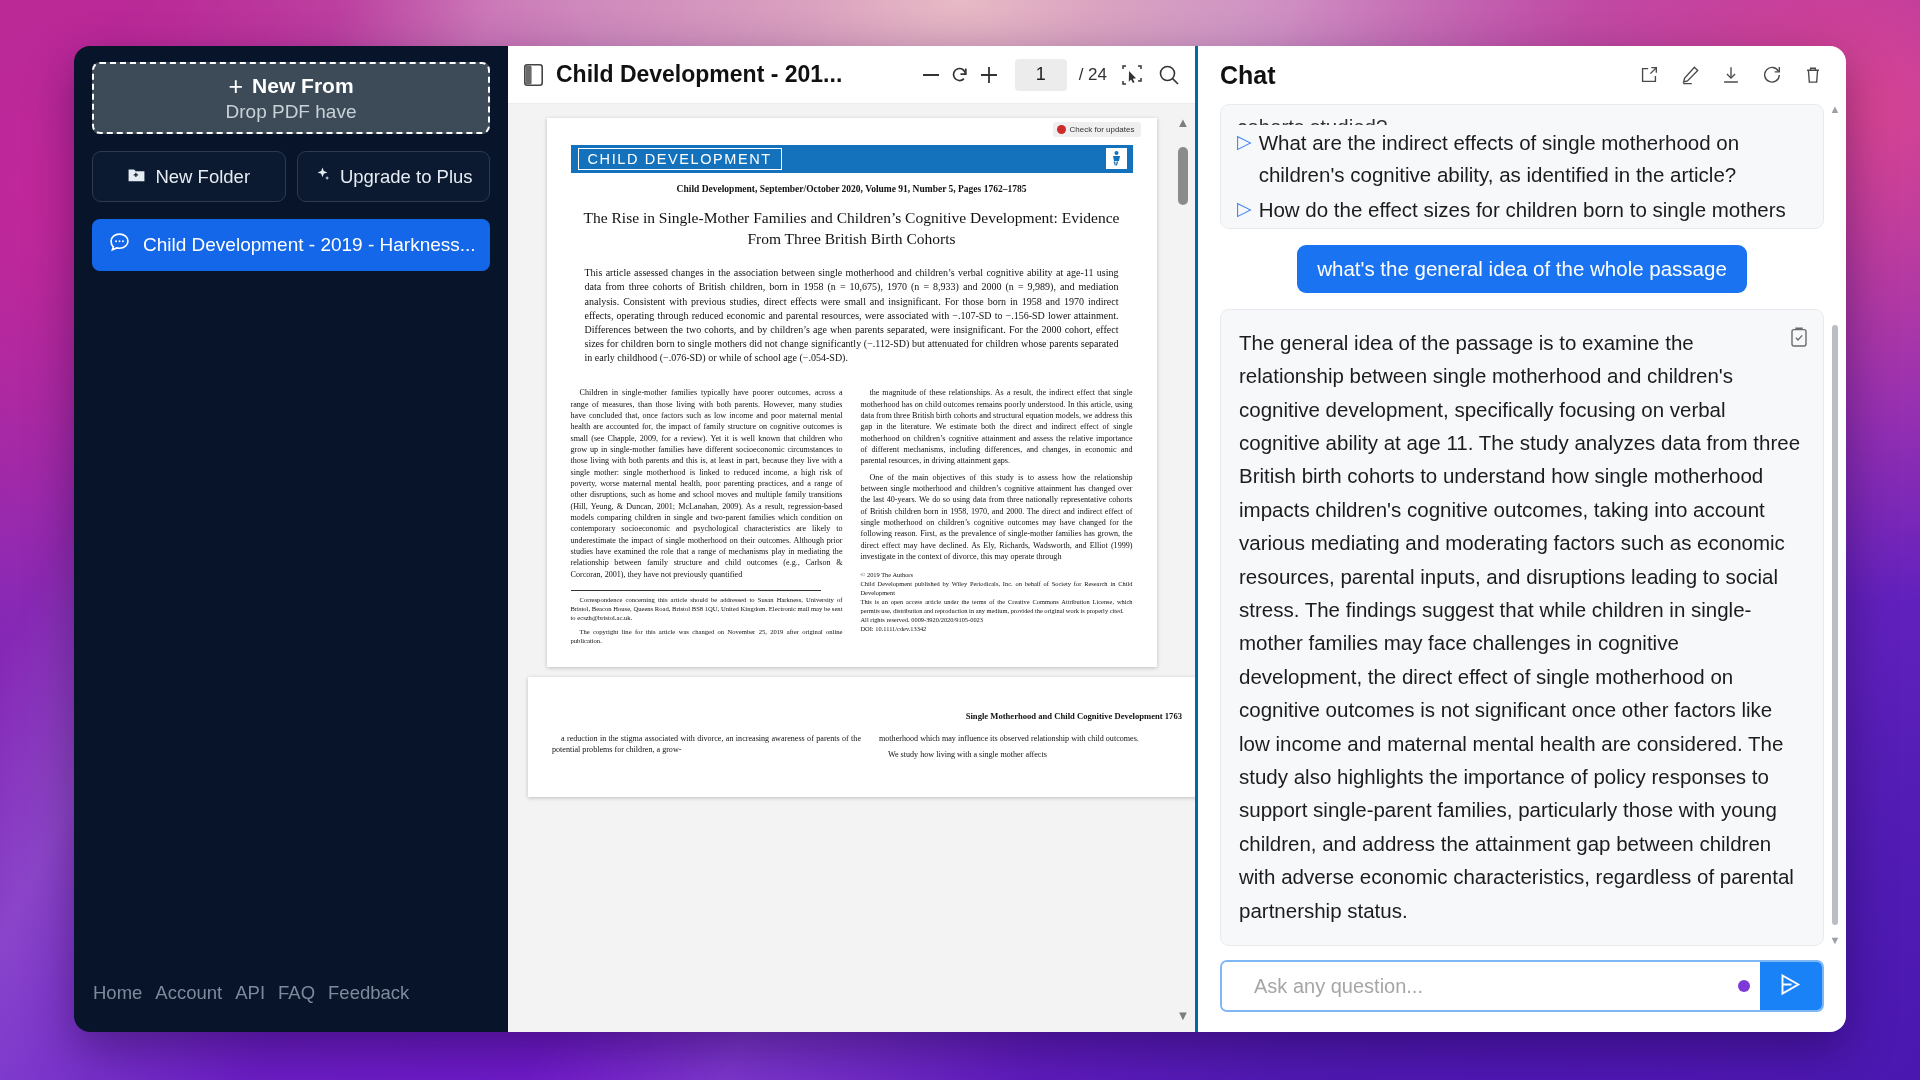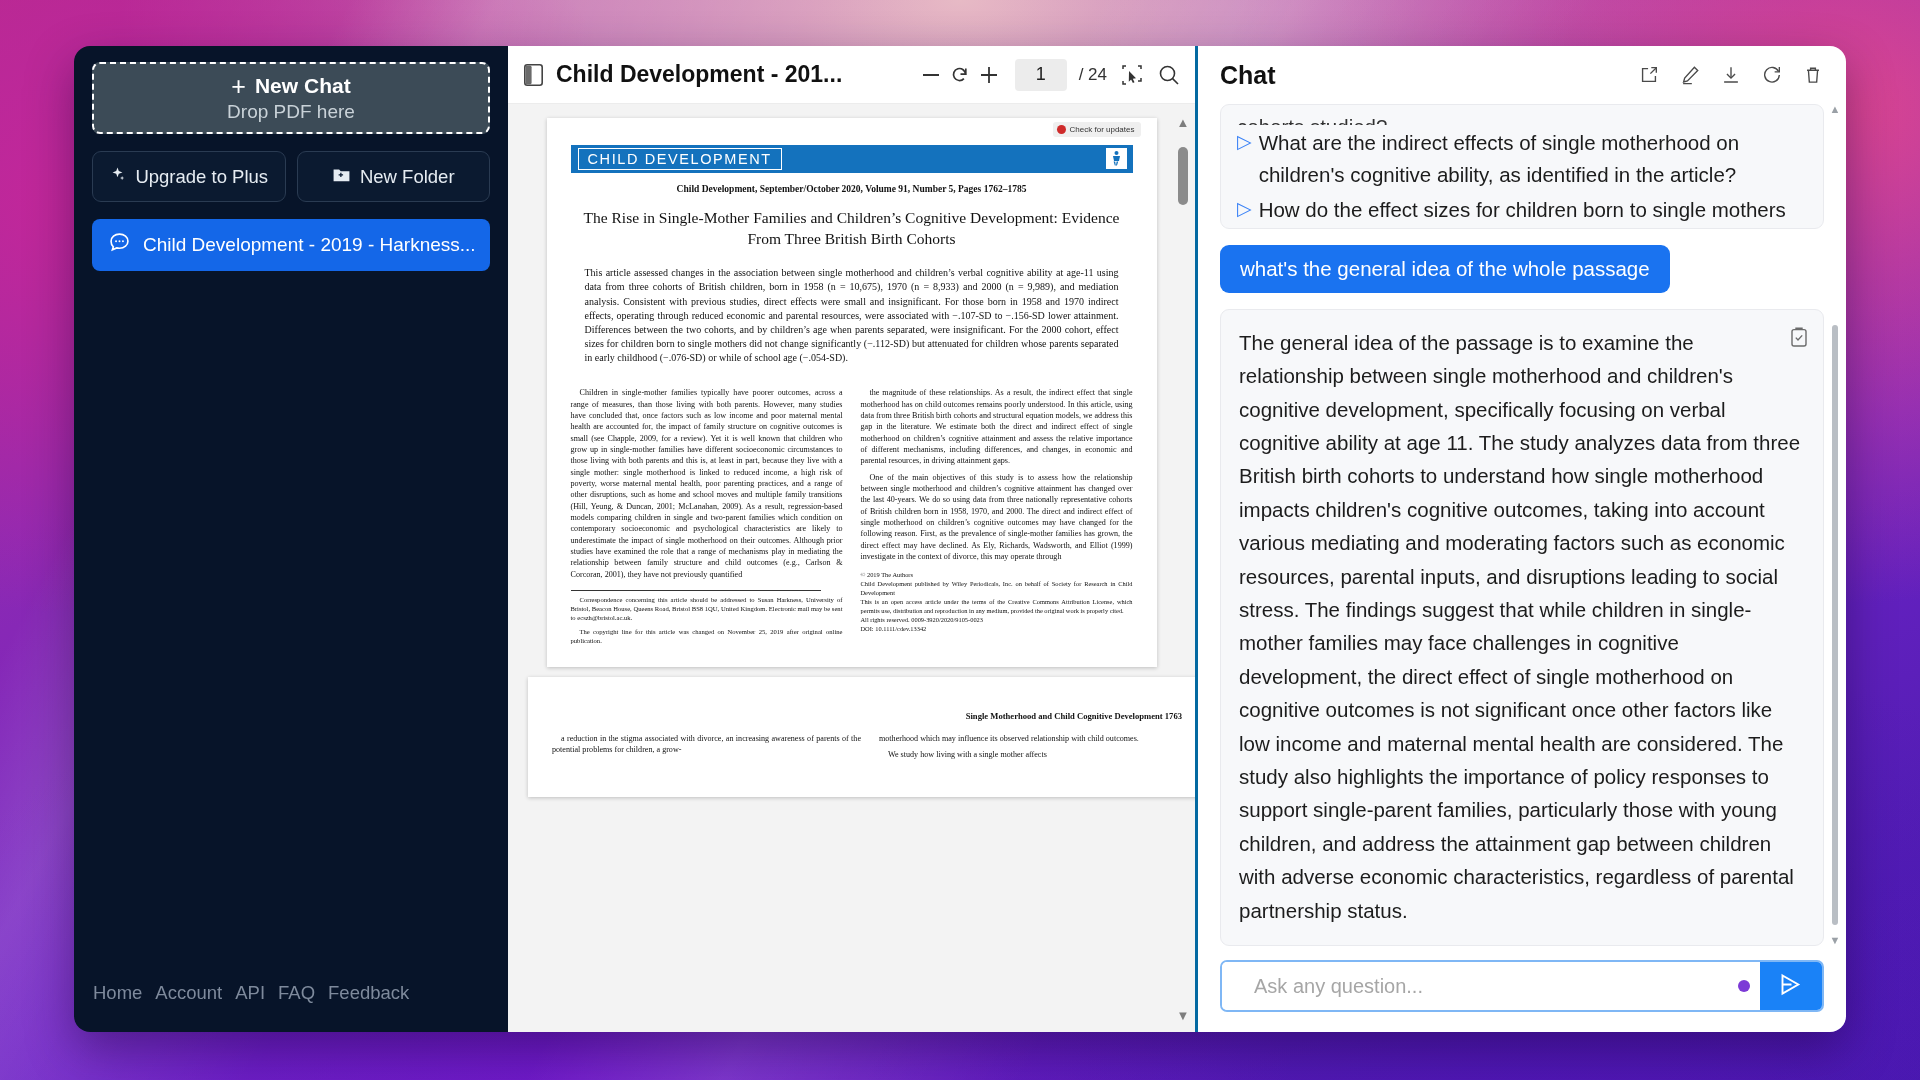--- a/index.html
+++ b/index.html
@@ -215,21 +215,21 @@
     background: #f7f8fa; border: 1px solid #e9eaee; border-radius: 9px;
     padding: 6px 18px 16px 16px; margin-top: 0;
     color: #1c1c1c; font-size: 20.5px; line-height: 1.58;
     max-height: 192px; overflow: hidden;
   }
   .clip-top { color: #1c1c1c; opacity: 0.9; height: 14px; overflow: hidden; display:block; }
   .sug-line { display: flex; gap: 7px; align-items: flex-start; margin-top: 2px; }
   .sug-arrow { color: #3b82f6; font-size: 19px; line-height: 1.55; flex: none; }
   .sug-text { cursor: pointer; }
 
-  .user-row { display: flex; justify-content: flex-start; }
+  .user-row { display: flex; justify-content: center; }
   .user-bubble {
     background: #1a73f0; color: #fff; border-radius: 9px;
     font-size: 20.5px; padding: 12px 20px;
   }
   .ai-bubble {
     background: #f7f8fa; border: 1px solid #e9eaee; border-radius: 9px;
     padding: 16px 20px 18px 18px;
     color: #1c1c1c; font-size: 20.5px; line-height: 1.63;
     position: relative;
   }
@@ -262,43 +262,43 @@
 </style>
 </head>
 <body>
 
 <div class="app-window">
 
   <div class="sidebar">
     <div class="new-chat">
       <div class="new-chat-top">
         <span class="plus-glyph">+</span>
-        <span class="new-chat-label">New Chat</span>
-      </div>
-      <div class="new-chat-sub">Drop PDF here</div>
+        <span class="new-chat-label">New From</span>
+      </div>
+      <div class="new-chat-sub">Drop PDF have</div>
     </div>
 
     <div class="btn-row">
+      <div class="sb-btn">
+        <span>
+          <svg width="19" height="16" viewBox="0 0 24 20" fill="#e6ecf2">
+            <path d="M2 3h7l2 2.4h11V18H2z" rx="2"></path>
+            <path d="M14 9h-2V7h-1.6v2h-2v1.6h2v2H12v-2h2z" fill="#0b1a30"></path>
+          </svg>
+        </span>
+        <span>New Folder</span>
+      </div>
       <div class="sb-btn">
         <span>
           <svg width="17" height="17" viewBox="0 0 24 24" fill="#e6ecf2">
             <path d="M12 2l1.8 5.2L19 9l-5.2 1.8L12 16l-1.8-5.2L5 9l5.2-1.8z"></path>
             <path d="M18.5 14l.8 2.2 2.2.8-2.2.8-.8 2.2-.8-2.2-2.2-.8 2.2-.8z"></path>
           </svg>
         </span>
         <span>Upgrade to Plus</span>
-      </div>
-      <div class="sb-btn">
-        <span>
-          <svg width="19" height="16" viewBox="0 0 24 20" fill="#e6ecf2">
-            <path d="M2 3h7l2 2.4h11V18H2z" rx="2"></path>
-            <path d="M14 9h-2V7h-1.6v2h-2v1.6h2v2H12v-2h2z" fill="#0b1a30"></path>
-          </svg>
-        </span>
-        <span>New Folder</span>
       </div>
     </div>
 
     <div class="chat-item">
       <span>
         <svg width="23" height="23" viewBox="0 0 24 24" fill="none" stroke="#ffffff" stroke-width="1.7">
           <path d="M12 3.2c5 0 8.8 3.2 8.8 7.4 0 4.1-3.8 7.4-8.8 7.4-1 0-2-.13-2.9-.37L4.6 19.6l.95-3.1C4 15.2 3.2 13.1 3.2 10.6 3.2 6.4 7 3.2 12 3.2z"></path>
           <circle cx="8.4" cy="10.7" r="1" fill="#fff" stroke="none"></circle>
           <circle cx="12" cy="10.7" r="1" fill="#fff" stroke="none"></circle>
           <circle cx="15.6" cy="10.7" r="1" fill="#fff" stroke="none"></circle>

